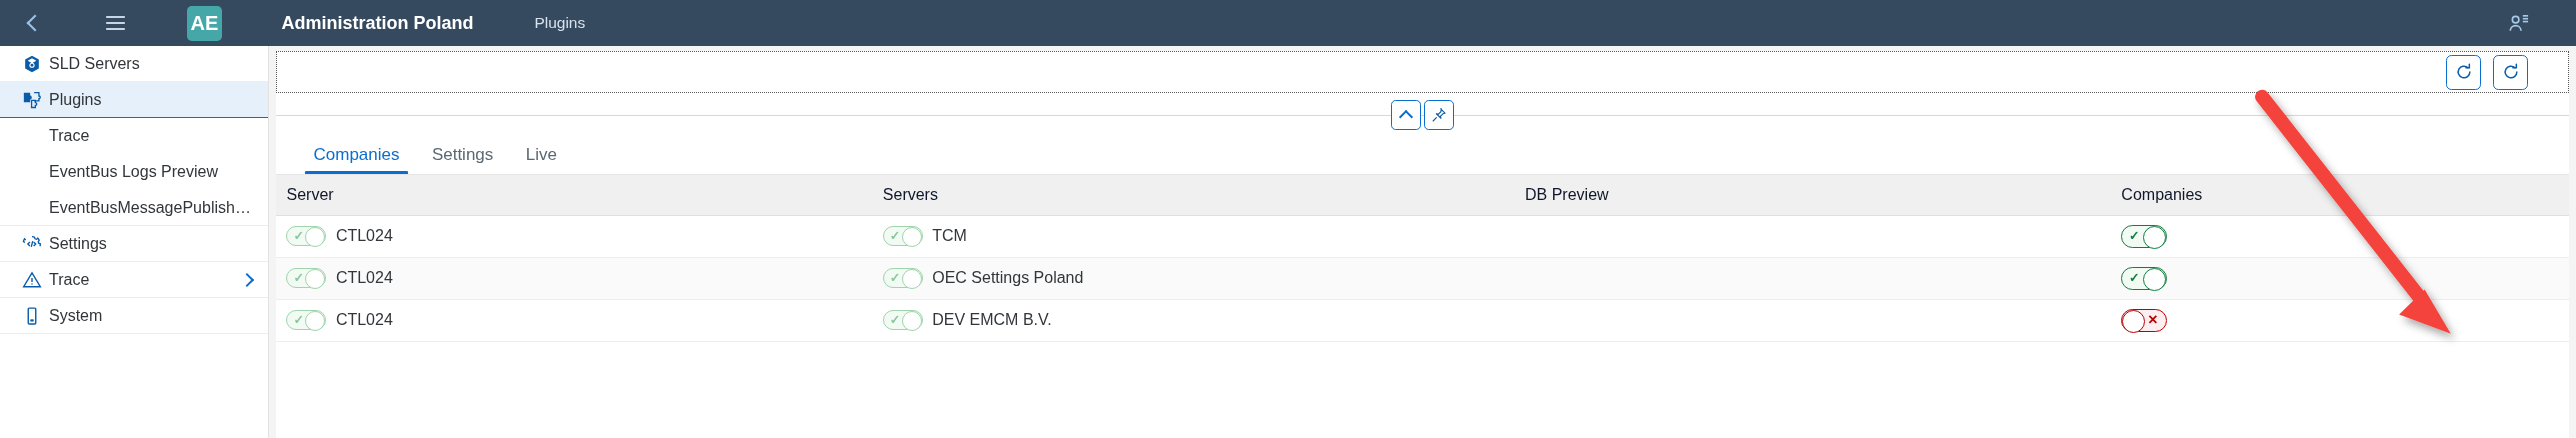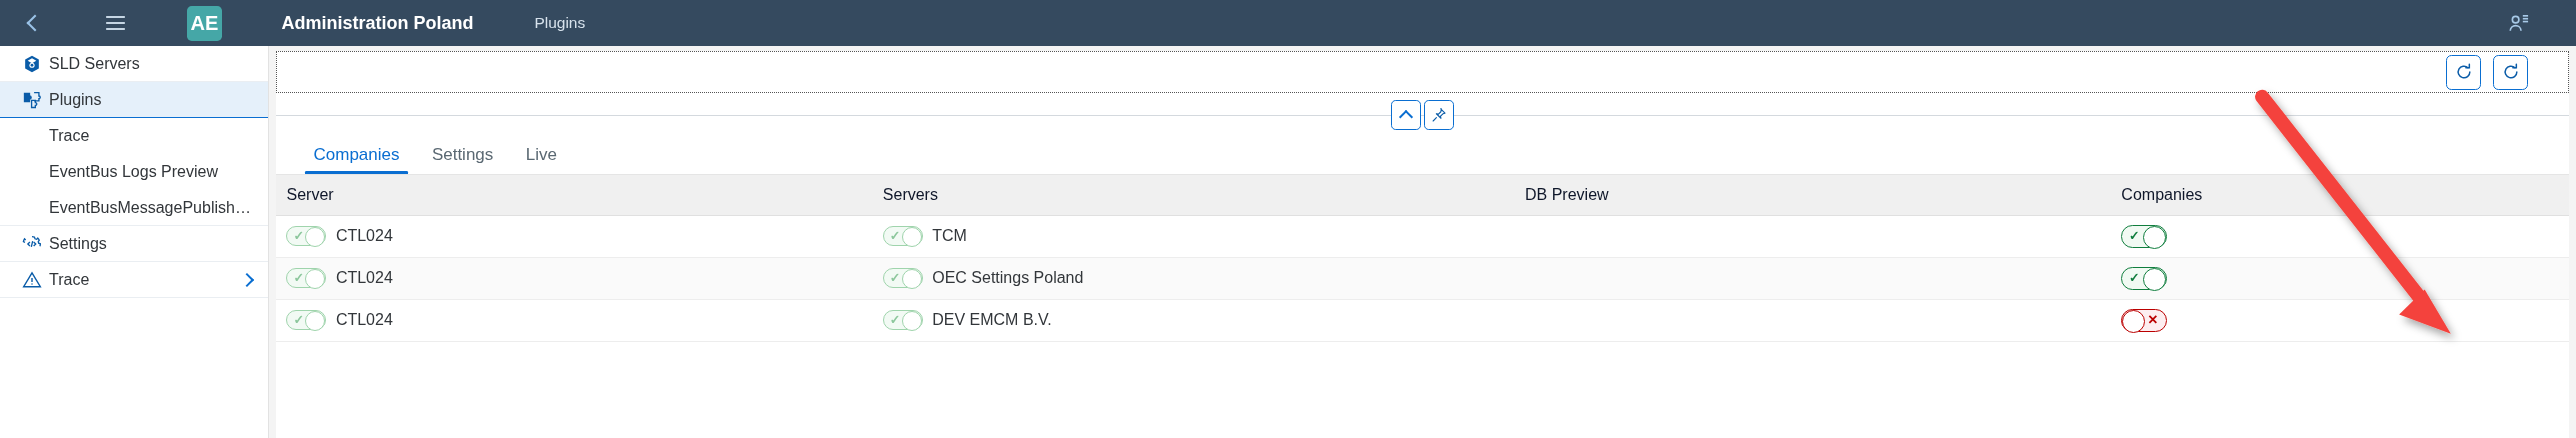--- a/index.html
+++ b/index.html
@@ -204,20 +204,29 @@
             <line x1="12" y1="9.5" x2="12" y2="14.5"></line>
             <circle cx="12" cy="16.8" r="0.9" fill="#0a5ca8" stroke="none"></circle>
           </svg>
         </span>
         <span class="lbl">Trace</span>
         <span class="arrow">
             <span class="chev-r"></span>
           </span>
       </div>
 
+      <div class="nav-item">
+        <span class="ico">
+          <svg width="20" height="20" viewBox="0 0 24 24" fill="none" stroke="#0a5ca8" stroke-width="1.7">
+            <rect x="7.5" y="2.5" width="9" height="19" rx="1.2"></rect>
+            <rect x="10" y="16" width="4" height="2.6" fill="#0a5ca8" stroke="none"></rect>
+          </svg>
+        </span>
+        <span class="lbl">System</span>
+      </div>
     </nav>
 
     <main class="main">
 
       <div class="toolpanel">
         <div class="icon-btn">
           <svg width="20" height="20" viewBox="0 0 24 24" fill="none" stroke="#0a5ca8" stroke-width="1.8" stroke-linecap="round">
             <path d="M19 12a7 7 0 1 1-2.2-5.1"></path>
             <path d="M18.4 2.8v4.2h-4.2"></path>
           </svg>

